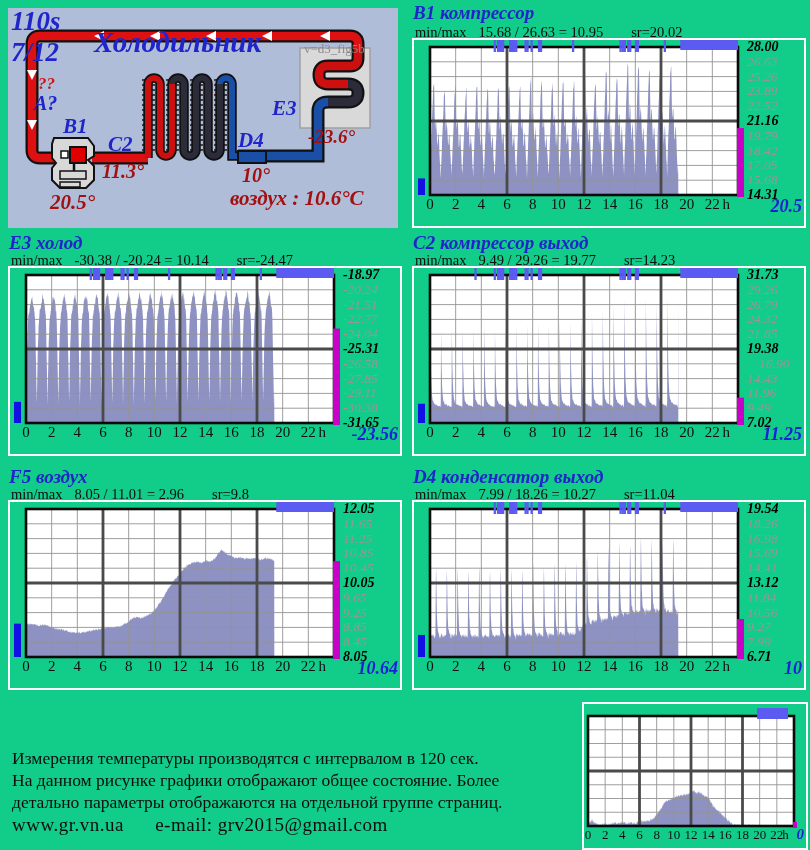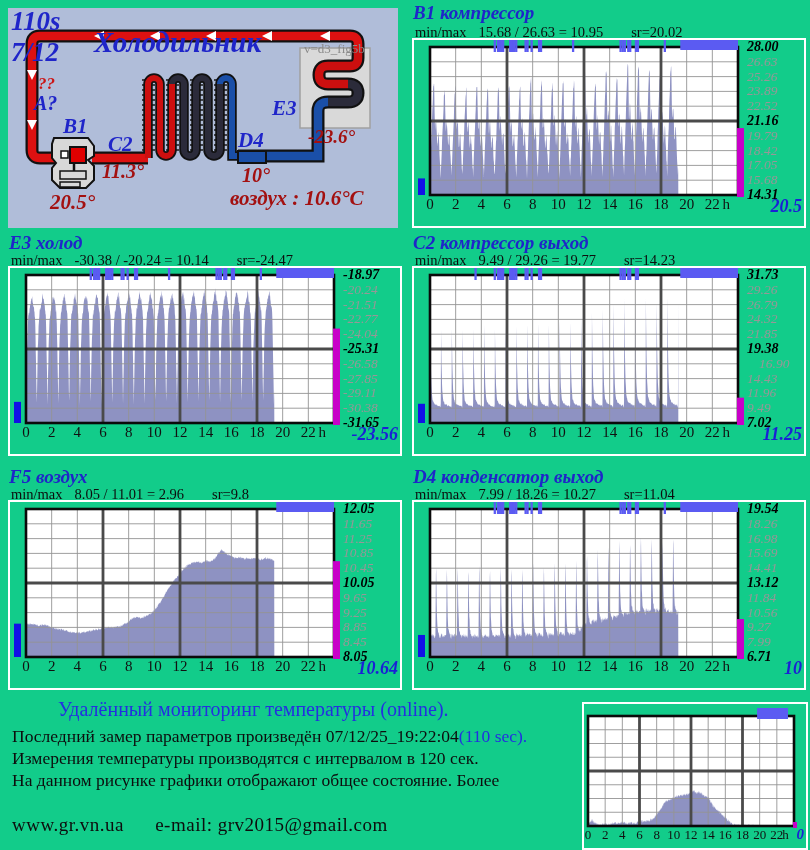--- a/index.html
+++ b/index.html
@@ -612,25 +612,21 @@
         <div class="xlab" style="left: 113.167px; top: 123px; font-size: 13px;">14</div>
         <div class="xlab" style="left: 130.333px; top: 123px; font-size: 13px;">16</div>
         <div class="xlab" style="left: 147.5px; top: 123px; font-size: 13px;">18</div>
         <div class="xlab" style="left: 164.667px; top: 123px; font-size: 13px;">20</div>
         <div class="xlab" style="left: 181.833px; top: 123px; font-size: 13px;">22</div>
         <div class="xunit" style="left: 198.275px; top: 123px; font-size: 13px;">h</div>
         <div class="curval" style="right: 2px; top: 122px; font-size: 15px;">0</div>
       </div>
   </section>
 
-  <div class="f-line" id="footer-title" style="left:58px;top:698px">Удалённый мониторинг температуры (online).</div>
-  <div class="f-line" style="left:12px;top:726px">
-    <span>Последний замер параметров произведён</span>
-    <span>07/12/25_19:22:04</span><span class="f-blue">(110 sec).</span>
-  </div>
   <div class="f-line" style="left:12px;top:748px">Измерения температуры  производятся с интервалом в 120 сек.</div>
   <div class="f-line" style="left:12px;top:770px">На данном рисунке графики отображают общее состояние. Более</div>
+  <div class="f-line" style="left:12px;top:792px">детально параметры отображаются на отдельной группе страниц.</div>
   <div class="f-line" id="footer-contacts" style="left:12px;top:814px">
     <span>www.gr.vn.ua</span>
     <span style="margin-left:26px">e-mail: grv2015@gmail.com</span>
   </div>
 
 </div>
 
 </body></html>

